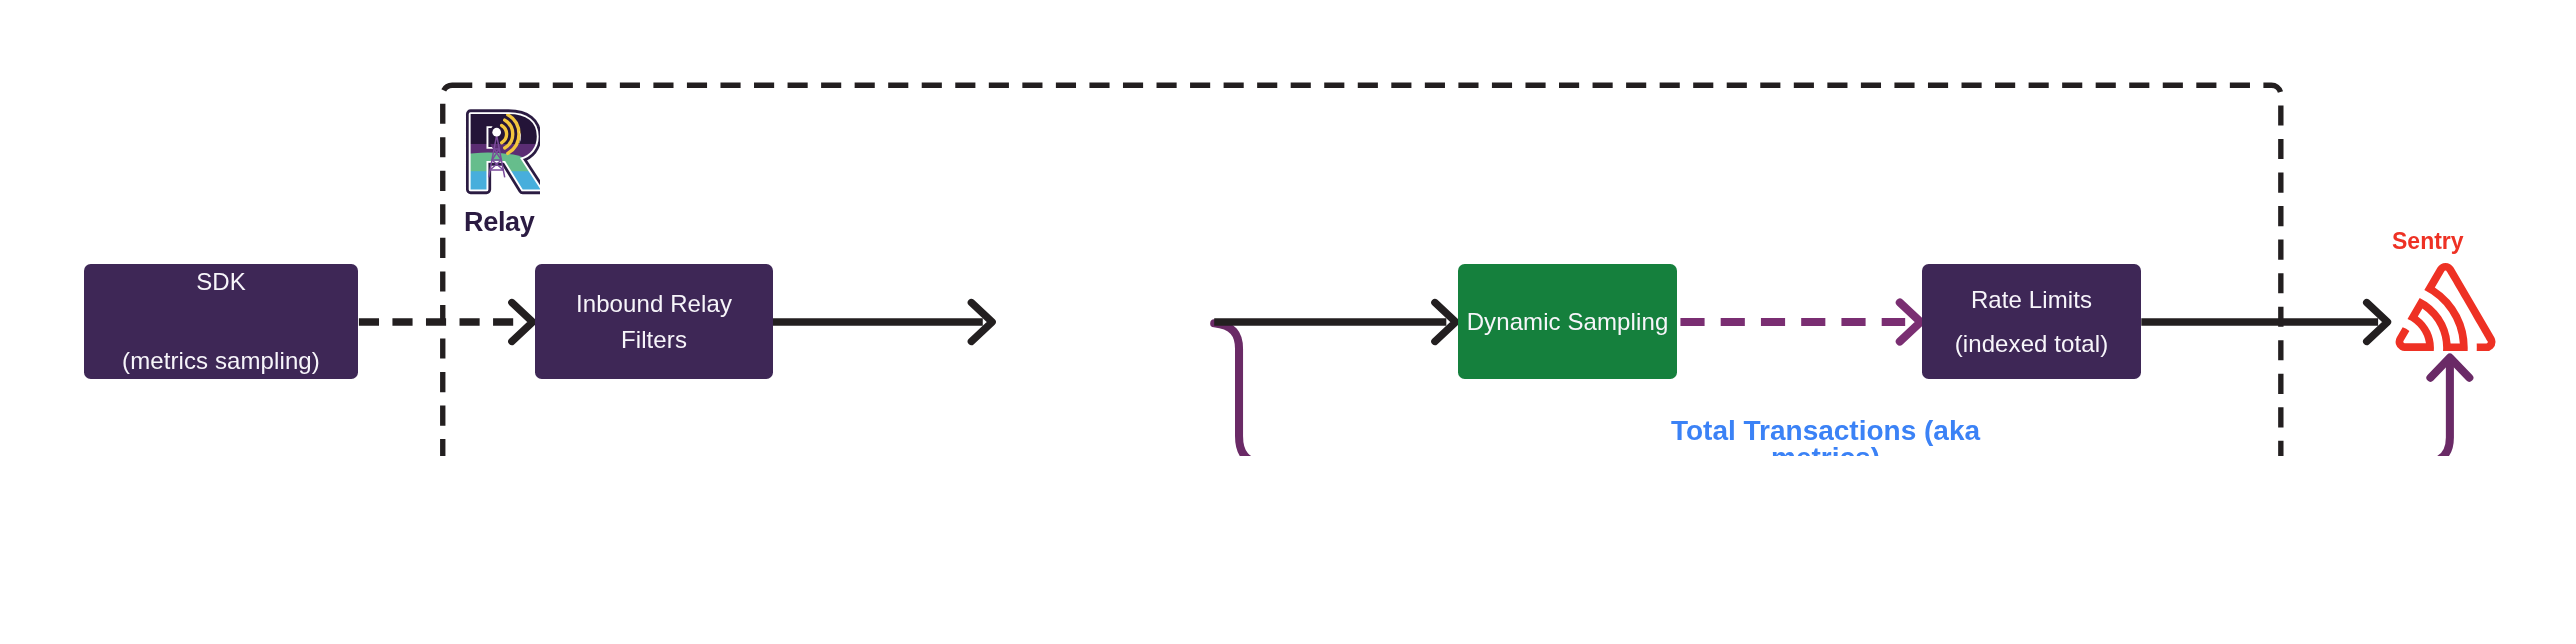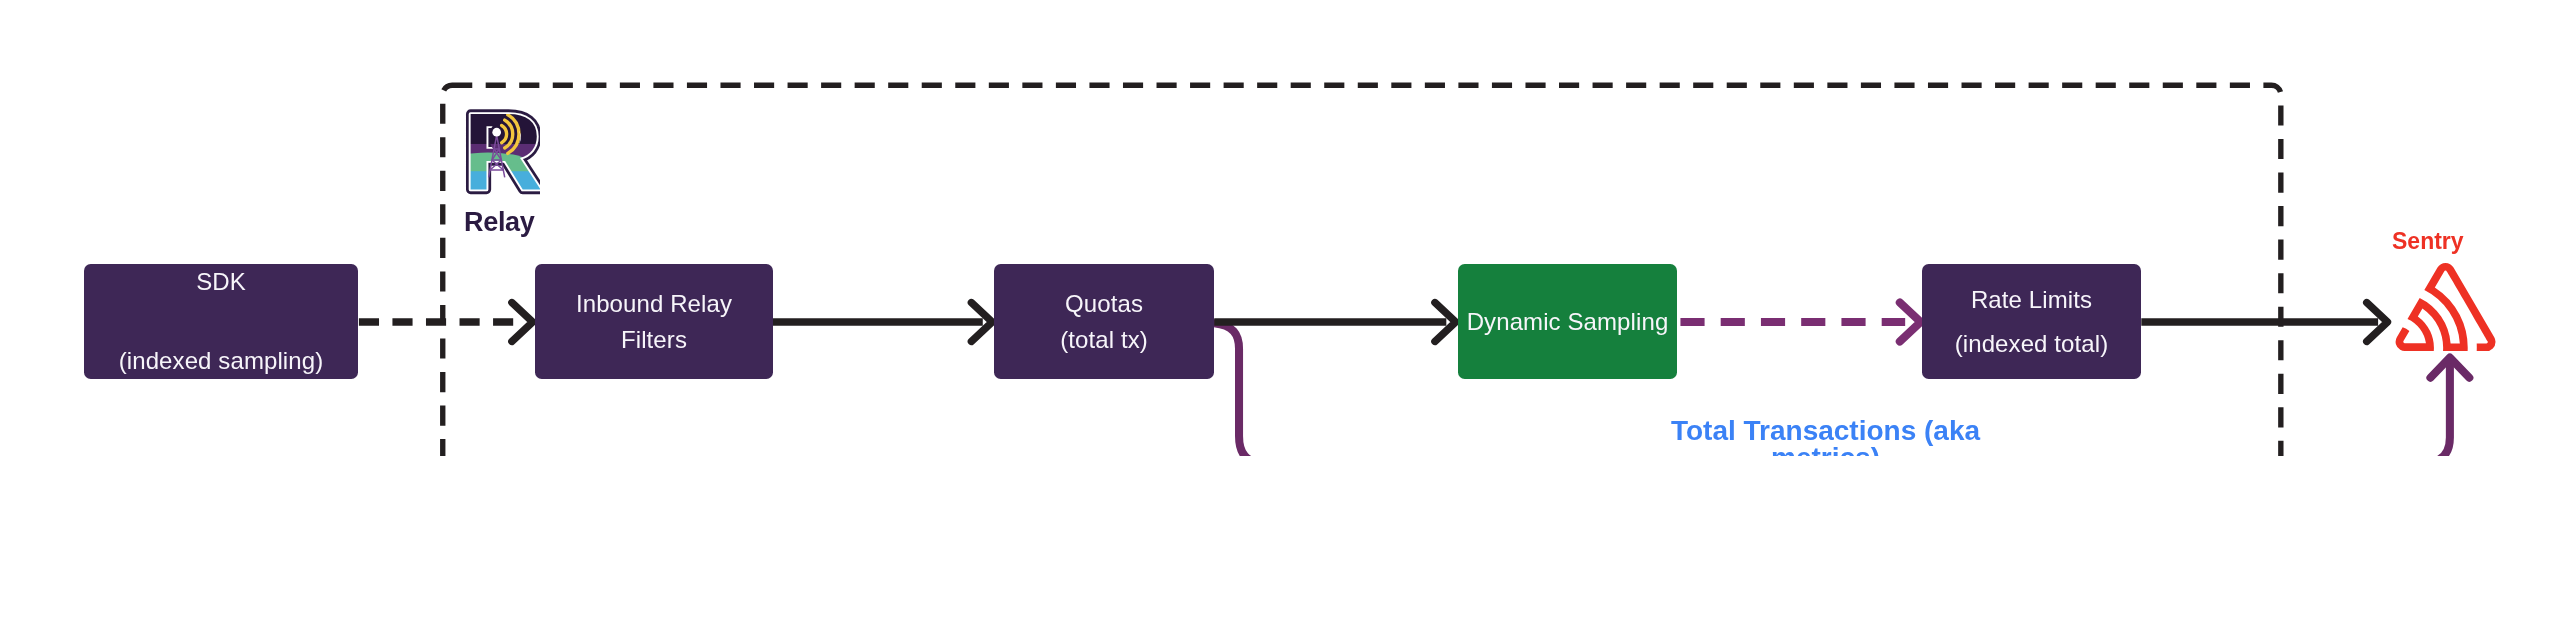--- a/index.html
+++ b/index.html
@@ -80,32 +80,28 @@
       <path d="M48 42 L35 110 M48 42 L61 110"></path>
       <path d="M43.8 64 L52.2 64 M40.4 82 L55.6 82 M37.3 98 L58.7 98"></path>
       <path d="M43.8 64 L55.6 82 M52.2 64 L40.4 82 M40.4 82 L58.7 98 M55.6 82 L37.3 98"></path>
     </g>
     <circle cx="48" cy="37" r="7" fill="#ffffff"></circle>
   </svg>
   <div class="relay-label">Relay</div>
 
   <div class="node node-sdk">
     <div>SDK</div>
-    <div>(indexed sampling)</div>
+    <div>(metrics sampling)</div>
   </div>
 
   <div class="node node-filters">
     <div>Inbound Relay</div>
     <div>Filters</div>
   </div>
 
-  <div class="node node-quotas">
-    <div>Quotas</div>
-    <div>(total tx)</div>
-  </div>
 
   <div class="node highlight node-dynamic">
     <div>Dynamic Sampling</div>
   </div>
 
   <div class="node node-rate">
     <div>Rate Limits</div>
     <div>(indexed total)</div>
   </div>
 

